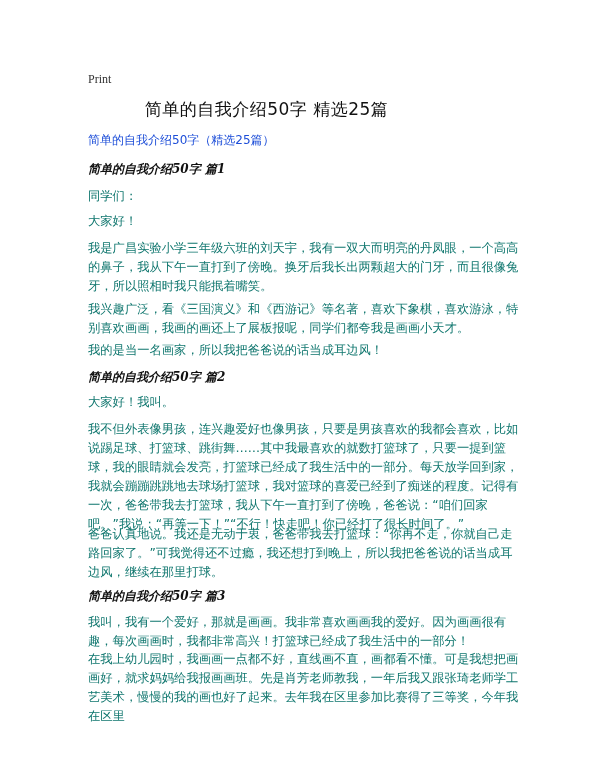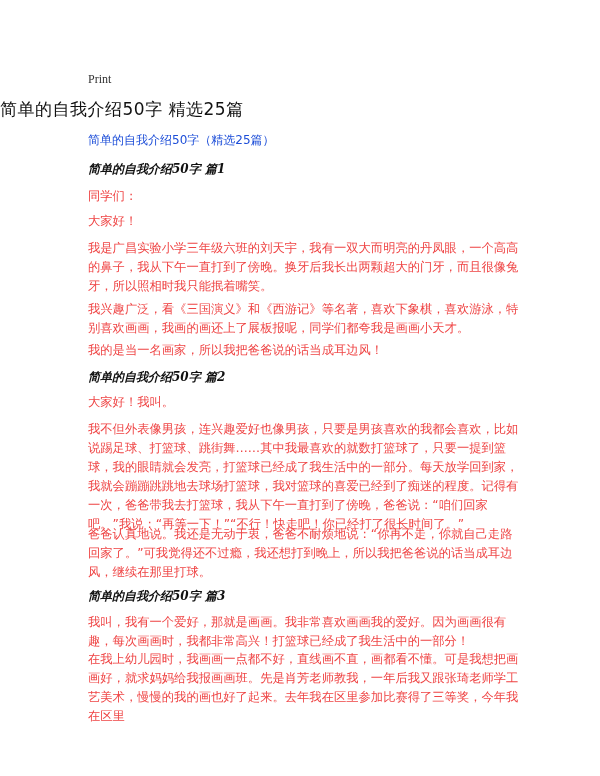--- a/index.html
+++ b/index.html
@@ -1,37 +1,37 @@
 <!DOCTYPE html>
 <html><head>
 <meta charset="utf-8">
 <style>
   html, body { margin: 0; padding: 0; background: #ffffff; }
   body { width: 600px; height: 776px; overflow: hidden; position: relative;
          font-family: "DejaVu Sans", "Liberation Sans", sans-serif; color: #222; }
   .print { position: absolute; left: 88px; top: 72px; font-family: "Liberation Serif", serif; font-size: 12px; color: #333; }
-  .title { position: absolute; left: 0; width: 533px; top: 98px; font-size: 17px; color: #111; letter-spacing: 0.5px; }
+  .title { position: absolute; left: 0; width: 533px; top: 98px; text-align: center; font-size: 17px; color: #111; letter-spacing: 0.5px; }
   .subtitle { position: absolute; left: 88px; top: 132px; font-size: 12px; color: #1d4ed8; }
-  .block { position: absolute; left: 88px; width: 432px; font-size: 12.3px; line-height: 19px; color: #ef4444; }
+  .block { position: absolute; left: 88px; width: 432px; font-size: 12.3px; line-height: 19px; color: #0f766e; }
   .h { font-weight: bold; font-family: "DejaVu Serif", "Liberation Serif", serif; font-size: 12px; color: #111; font-style: italic; }
 </style>
 </head>
 <body>
 
 <div class="print">Print</div>
 <div class="title">简单的自我介绍50字 精选25篇</div>
 <div class="subtitle">简单的自我介绍50字（精选25篇）</div>
 
 <div class="block h" style="top:160px">简单的自我介绍50字 篇1</div>
 <div class="block" style="top:187px">同学们：</div>
 <div class="block" style="top:212px">大家好！</div>
 <div class="block" style="top:239px">我是广昌实验小学三年级六班的刘天宇，我有一双大而明亮的丹凤眼，一个高高的鼻子，我从下午一直打到了傍晚。换牙后我长出两颗超大的门牙，而且很像兔牙，所以照相时我只能抿着嘴笑。</div>
 <div class="block" style="top:300px">我兴趣广泛，看《三国演义》和《西游记》等名著，喜欢下象棋，喜欢游泳，特别喜欢画画，我画的画还上了展板报呢，同学们都夸我是画画小天才。</div>
 <div class="block" style="top:341px">我的是当一名画家，所以我把爸爸说的话当成耳边风！</div>
 
 <div class="block h" style="top:368px">简单的自我介绍50字 篇2</div>
 <div class="block" style="top:393px">大家好！我叫。</div>
 <div class="block" style="top:420px">我不但外表像男孩，连兴趣爱好也像男孩，只要是男孩喜欢的我都会喜欢，比如说踢足球、打篮球、跳街舞……其中我最喜欢的就数打篮球了，只要一提到篮球，我的眼睛就会发亮，打篮球已经成了我生活中的一部分。每天放学回到家，我就会蹦蹦跳跳地去球场打篮球，我对篮球的喜爱已经到了痴迷的程度。记得有一次，爸爸带我去打篮球，我从下午一直打到了傍晚，爸爸说：“咱们回家吧。”我说：“再等一下！”“不行！快走吧！你已经打了很长时间了。”</div>
-<div class="block" style="top:525px">爸爸认真地说。我还是无动于衷，爸爸不耐烦地说：“你再不走，你就自己走路回家了。”可我觉得还不过瘾，我还想打到晚上，所以我把爸爸说的话当成耳边风，继续在那里打球。</div>
+<div class="block" style="top:525px">爸爸认真地说。我还是无动于衷，爸爸带我去打篮球：“你再不走，你就自己走路回家了。”可我觉得还不过瘾，我还想打到晚上，所以我把爸爸说的话当成耳边风，继续在那里打球。</div>
 
 <div class="block h" style="top:587px">简单的自我介绍50字 篇3</div>
 <div class="block" style="top:613px">我叫，我有一个爱好，那就是画画。我非常喜欢画画我的爱好。因为画画很有趣，每次画画时，我都非常高兴！打篮球已经成了我生活中的一部分！</div>
 <div class="block" style="top:650px">在我上幼儿园时，我画画一点都不好，直线画不直，画都看不懂。可是我想把画画好，就求妈妈给我报画画班。先是肖芳老师教我，一年后我又跟张琦老师学工艺美术，慢慢的我的画也好了起来。去年我在区里参加比赛得了三等奖，今年我在区里</div>
 
 </body></html>

